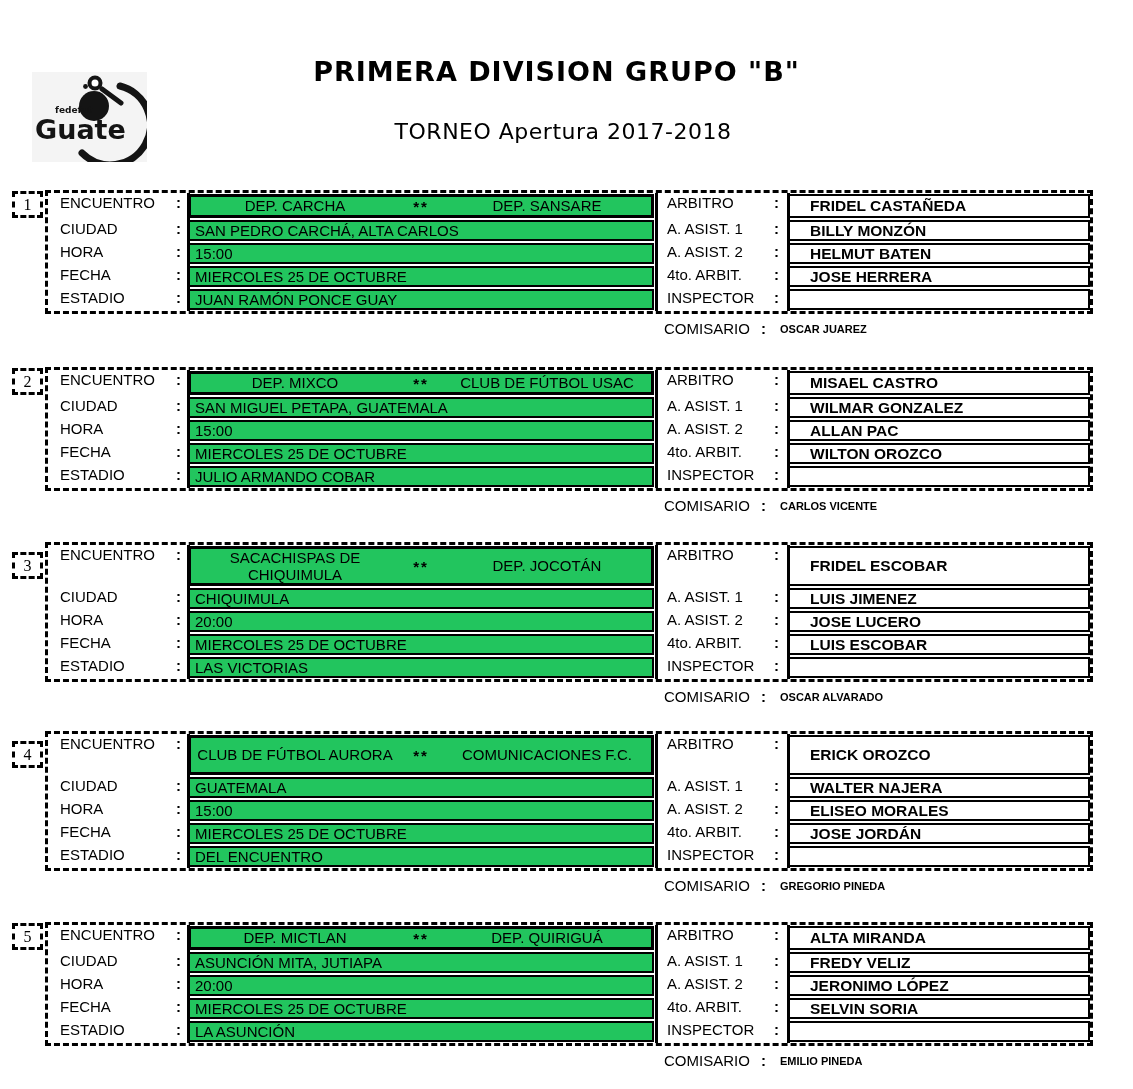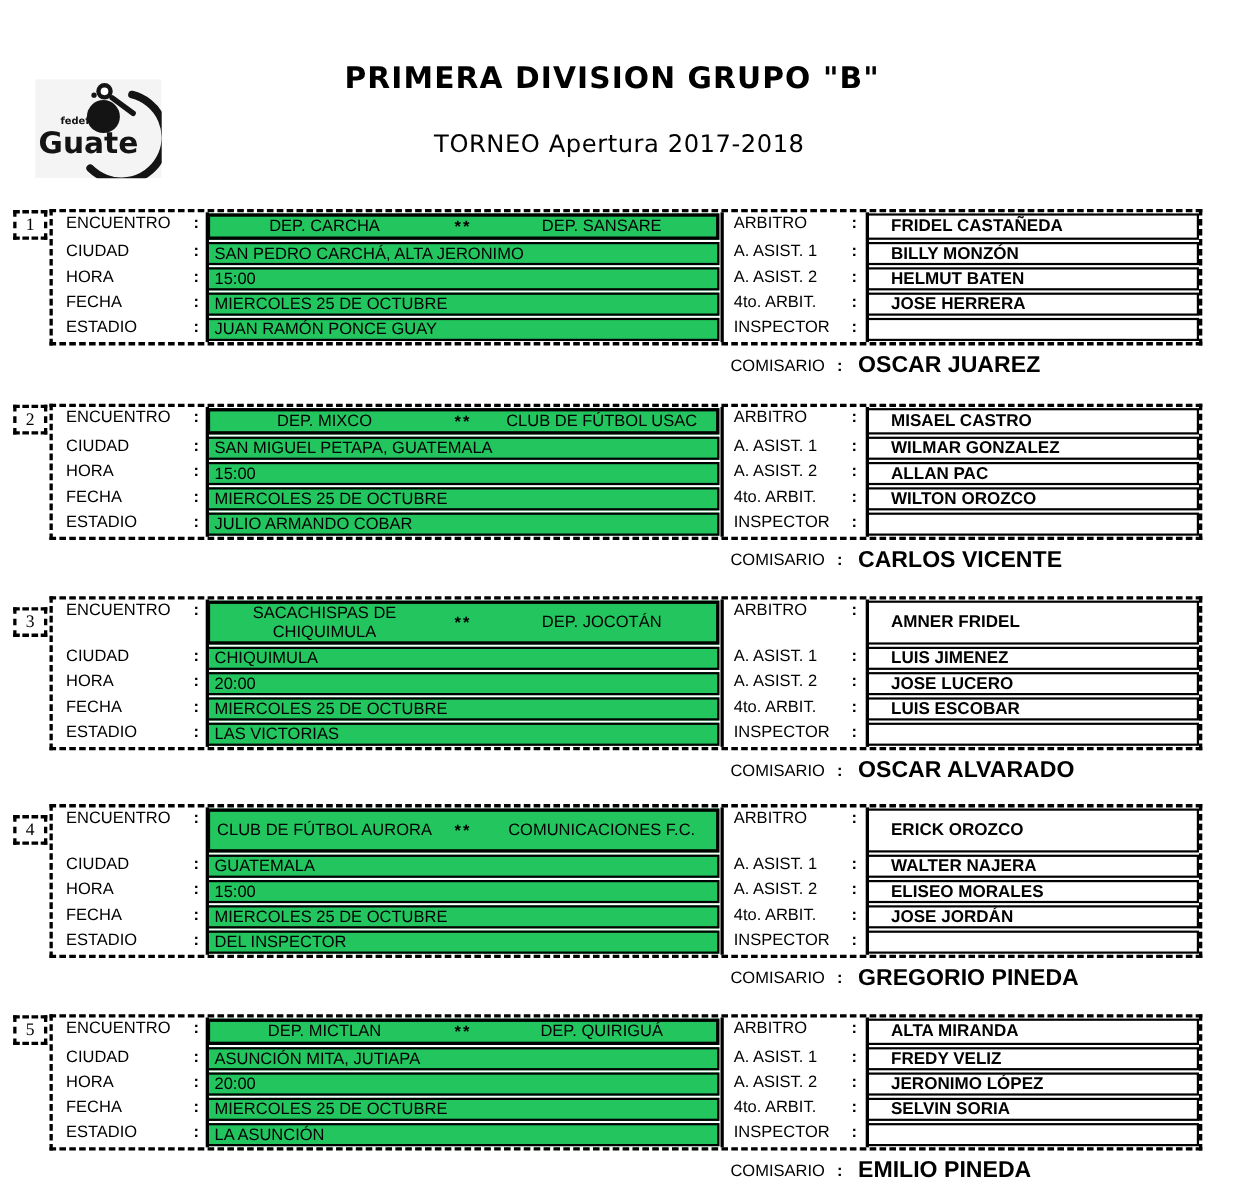--- a/index.html
+++ b/index.html
@@ -66,21 +66,21 @@
     border:3px dashed #000;display:flex;align-items:center;justify-content:center;
     font-family:"Liberation Serif",serif;font-size:16px;background:#fff;
   }
   .block.tall .numbox{top:7px;}
 
   .comisario{
     position:absolute;left:616px;top:calc(100% + 9px);
     display:flex;align-items:center;font-size:15px;white-space:nowrap;
   }
   .clab{width:97px;}
-  .cname{margin-left:14px;font-weight:bold;font-size:21px;}
+  .cname{margin-left:14px;font-weight:bold;font-size:11px;}
 </style>
 </head>
 <body>
 
 <div id="page">
 
   <div class="logo">
     <svg viewBox="0 0 115 90" width="115" height="90">
       <rect width="115" height="90" fill="#f4f4f4"></rect>
       <path d="M 88 14 A 40 40 0 1 1 50 81" fill="none" stroke="#141414" stroke-width="7" stroke-linecap="round"></path>
@@ -117,21 +117,21 @@
         <span class="colon">:</span>
       </div>
       <div class="nvcell">
         <span>FRIDEL CASTAÑEDA</span>
       </div>
 
       <div class="lcell">
         <span>CIUDAD</span>
         <span class="colon">:</span>
       </div>
-      <div class="vcell">SAN PEDRO CARCHÁ, ALTA JERONIMO</div>
+      <div class="vcell">SAN PEDRO CARCHÁ, ALTA CARLOS</div>
       <div class="rcell">
         <span>A. ASIST. 1</span>
         <span class="colon">:</span>
       </div>
       <div class="nvcell">
         <span>BILLY MONZÓN</span>
       </div>
 
       <div class="lcell">
         <span>HORA</span>
@@ -285,21 +285,21 @@
         <span class="team">SACACHISPAS DE
 CHIQUIMULA</span>
         <span class="vs">**</span>
         <span class="team">DEP. JOCOTÁN</span>
       </div>
       <div class="rcell">
         <span>ARBITRO</span>
         <span class="colon">:</span>
       </div>
       <div class="nvcell">
-        <span>AMNER FRIDEL</span>
+        <span>FRIDEL ESCOBAR</span>
       </div>
 
       <div class="lcell">
         <span>CIUDAD</span>
         <span class="colon">:</span>
       </div>
       <div class="vcell">CHIQUIMULA</div>
       <div class="rcell">
         <span>A. ASIST. 1</span>
         <span class="colon">:</span>
@@ -418,21 +418,21 @@
         <span class="colon">:</span>
       </div>
       <div class="nvcell">
         <span>JOSE JORDÁN</span>
       </div>
 
       <div class="lcell">
         <span>ESTADIO</span>
         <span class="colon">:</span>
       </div>
-      <div class="vcell">DEL INSPECTOR</div>
+      <div class="vcell">DEL ENCUENTRO</div>
       <div class="rcell">
         <span>INSPECTOR</span>
         <span class="colon">:</span>
       </div>
       <div class="nvcell">
         <span></span>
       </div>
     </div>
 
     <div class="vline v1"></div>

